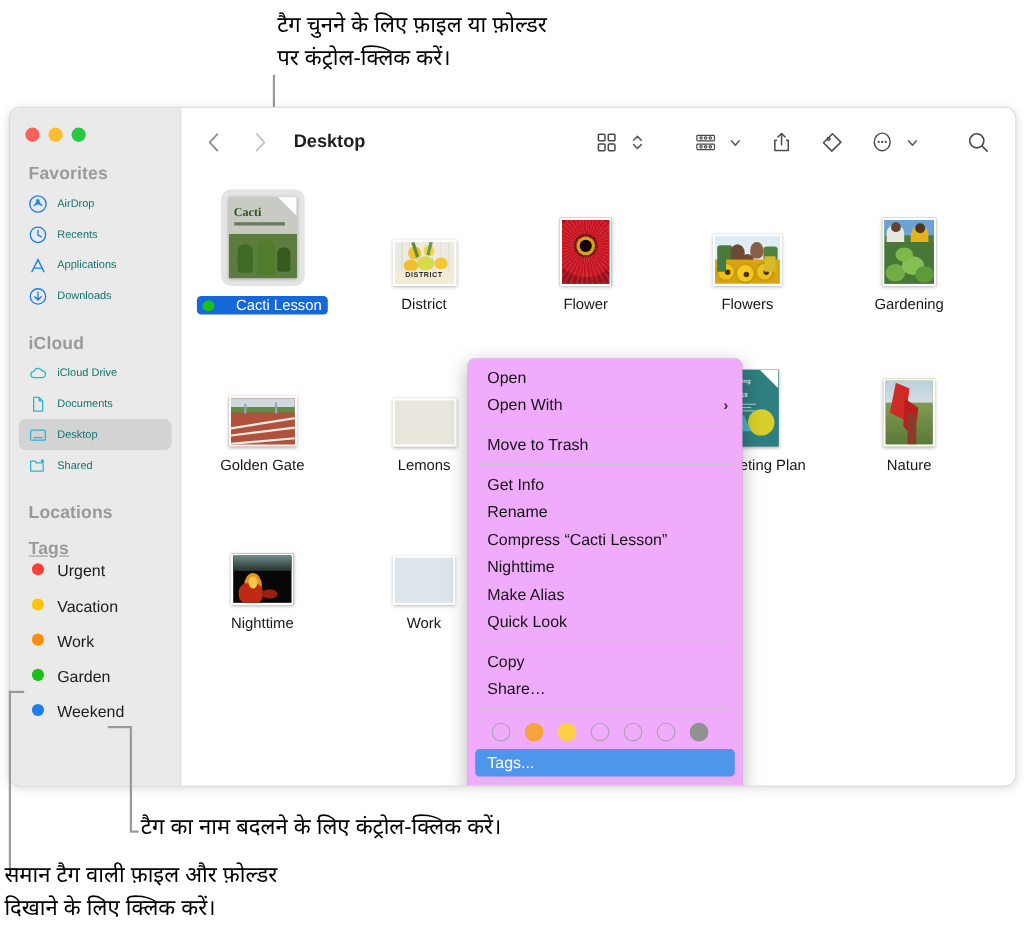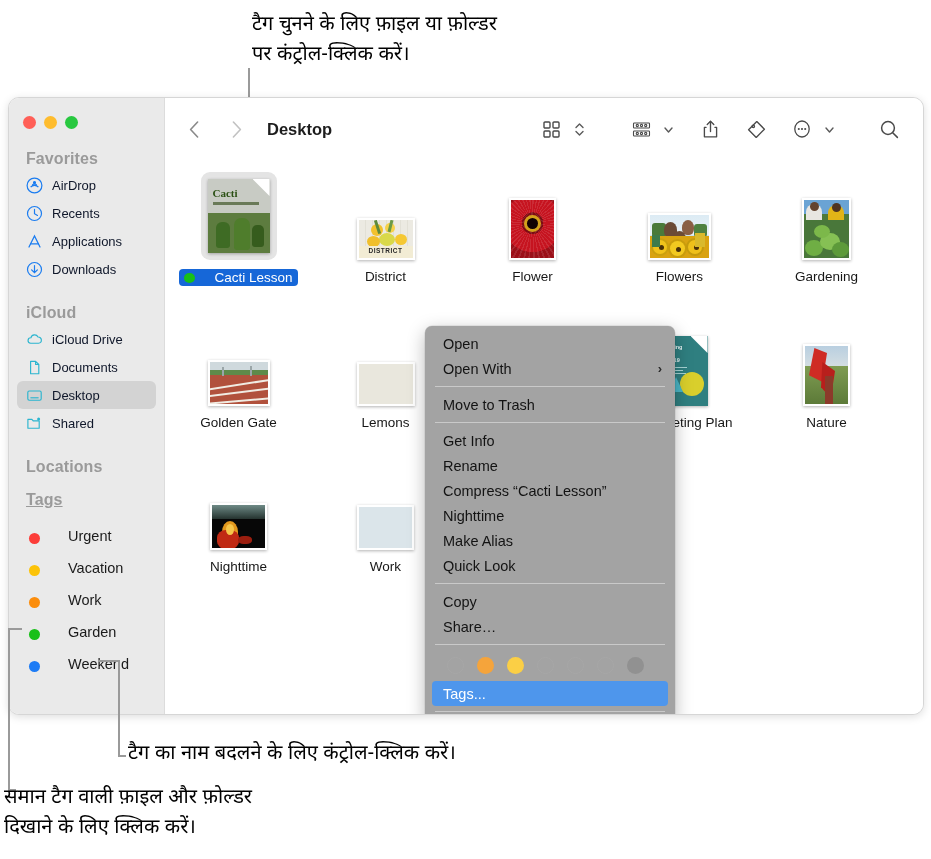--- a/index.html
+++ b/index.html
@@ -56,29 +56,29 @@
     padding: 0 0 3px 17px;
     margin-top: 21px;
     letter-spacing: 0.1px;
   }
   .sb-item {
     display: flex; align-items: center;
     height: 28px;
     margin: 0 8px;
     padding-left: 9px;
     border-radius: 6px;
-    font-size: 13px;
-    color: #0f172a;
+    font-size: 10px;
+    color: #0f766e;
     gap: 9px;
   }
   .sb-item.selected { background: #d3d3d3; }
   .sb-ico { width: 17px; height: 17px; flex: 0 0 17px; display:flex; align-items:center; justify-content:center; }
   .sb-ico svg { display: block; }
   .tag-dot { width: 11px; height: 11px; border-radius: 50%; flex: 0 0 11px; margin-left: 3px; }
-  .sb-tagitem { display:flex; align-items:flex-end; height:32px; margin:0 8px; padding-left:9px; gap:28px; font-size:14.5px; color:#1b1b1b;}
+  .sb-tagitem { display:flex; align-items:flex-start; height:32px; margin:0 8px; padding-left:9px; gap:12px; font-size:14.5px; color:#1b1b1b;}
 
   
   #content { flex: 1; position: relative; background: #fff; }
 
   #toolbar {
     height: 62px;
     display: flex; align-items: center;
     padding: 0 16px 0 14px;
     gap: 0px;
   }
@@ -116,21 +116,21 @@
   .sel-halo {
     background: #e4e4e4; border-radius: 9px;
     padding: 7px; display: inline-flex;
   }
 
   
   #ctxmenu {
     position: absolute;
     left: 260px; top: 228px;
     width: 250px;
-    background: #a3a3a3;
+    background: #f0abfc;
     border-radius: 7px;
     box-shadow: 0 5px 18px rgba(0,0,0,0.28), 0 0 0 0.5px rgba(0,0,0,0.12);
     padding: 5px 0 5px 0;
     z-index: 40;
     font-size: 14.5px;
     color: #131313;
   }
   .mi {
     height: 25px;
     display: flex; align-items: center;

